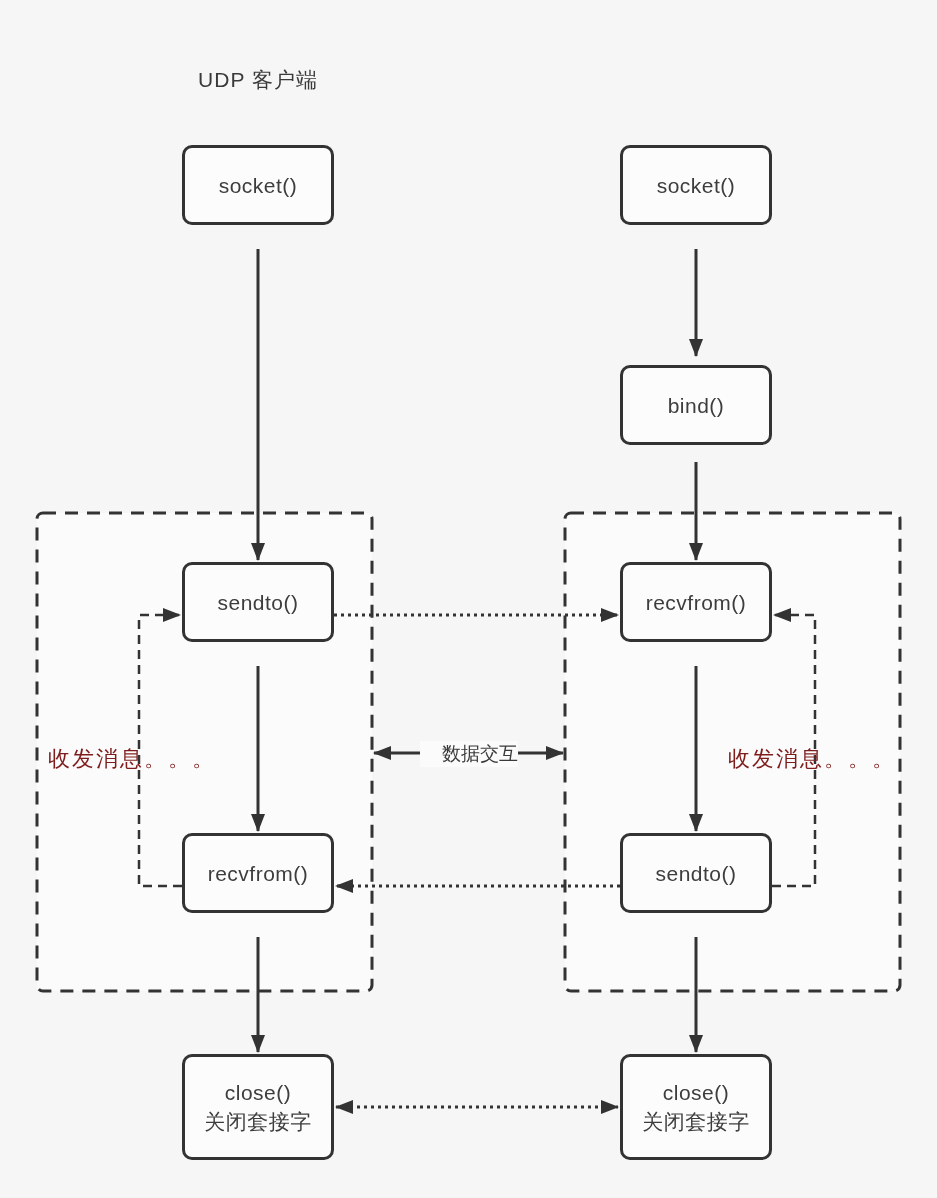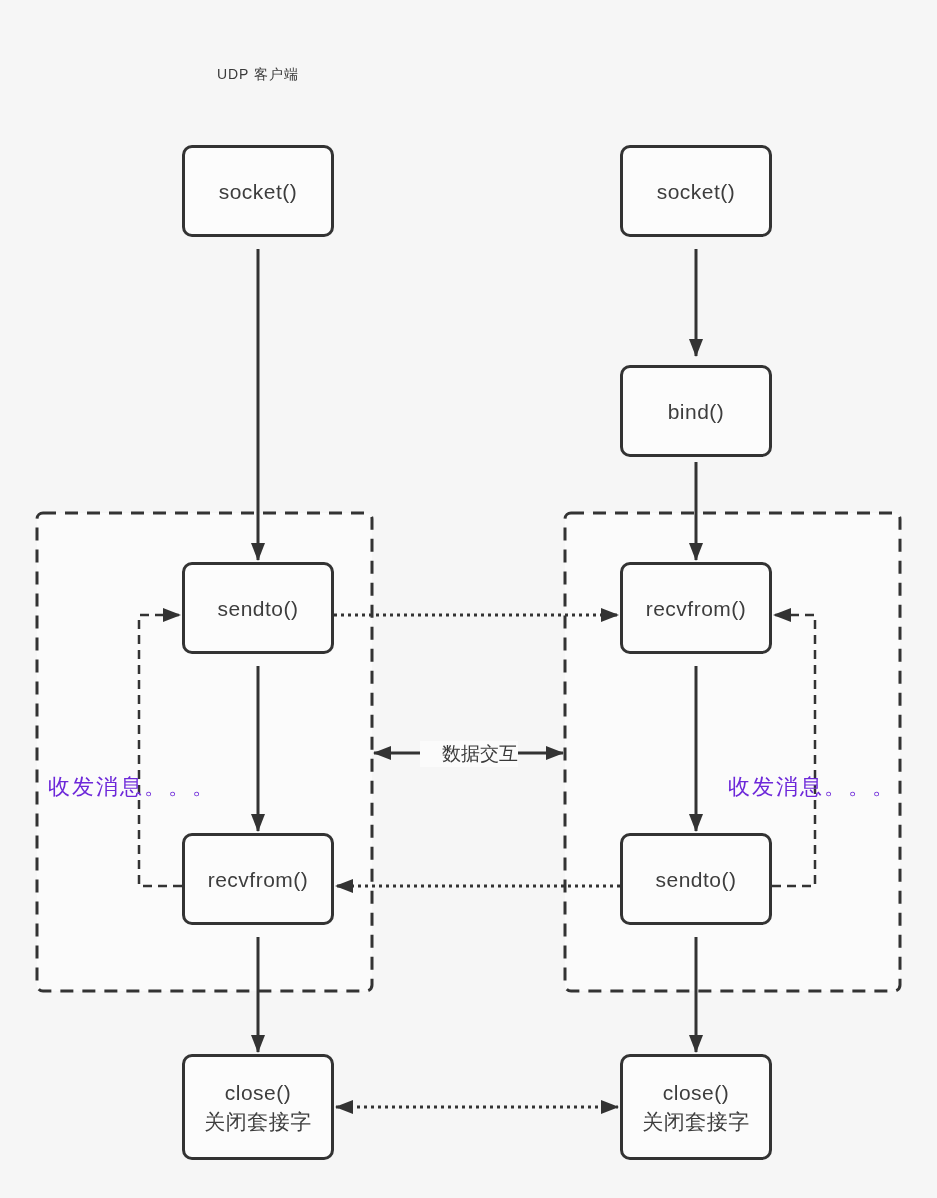--- a/index.html
+++ b/index.html
@@ -6,41 +6,41 @@
   .canvas{
     position:relative;
     width:937px;height:1198px;
     background:#f6f6f6;
     font-family:"Liberation Sans","DejaVu Sans",sans-serif;
     overflow:hidden;
   }
   .layer-svg{position:absolute;left:0;top:0;z-index:1;}
   .node{
     position:absolute;
-    width:152px;height:92px;
+    width:152px;height:80px;
     background:#fcfcfc;
     border:3px solid #333333;
     border-radius:10px;
     box-sizing:border-box;
     display:flex;flex-direction:column;
     align-items:center;justify-content:center;
     font-size:21px;color:#3d3d3d;
     line-height:29px;
     z-index:2;
     letter-spacing:0.5px;
   }
   .col-title{
     position:absolute;top:66px;width:220px;
-    text-align:center;font-size:14px;color:#3a3a3a;
+    text-align:center;font-size:21px;color:#3a3a3a;
     z-index:2;letter-spacing:1px;
   }
   .loop-label{
     position:absolute;top:744px;
-    font-size:22px;color:#6d28d9;
-    z-index:2;white-space:nowrap;letter-spacing:2px;margin-top:28px;
+    font-size:22px;color:#7f1d1d;
+    z-index:2;white-space:nowrap;letter-spacing:2px;
   }
   .exchange-label{
     position:absolute;top:741px;left:420px;width:98px;
     text-align:right;font-size:19px;color:#3a3a3a;
     background:#fbfbfb;
     z-index:2;white-space:nowrap;
   }
   .watermark{
     position:absolute;top:1164px;right:7px;
     font-size:17px;color:#dedede;

